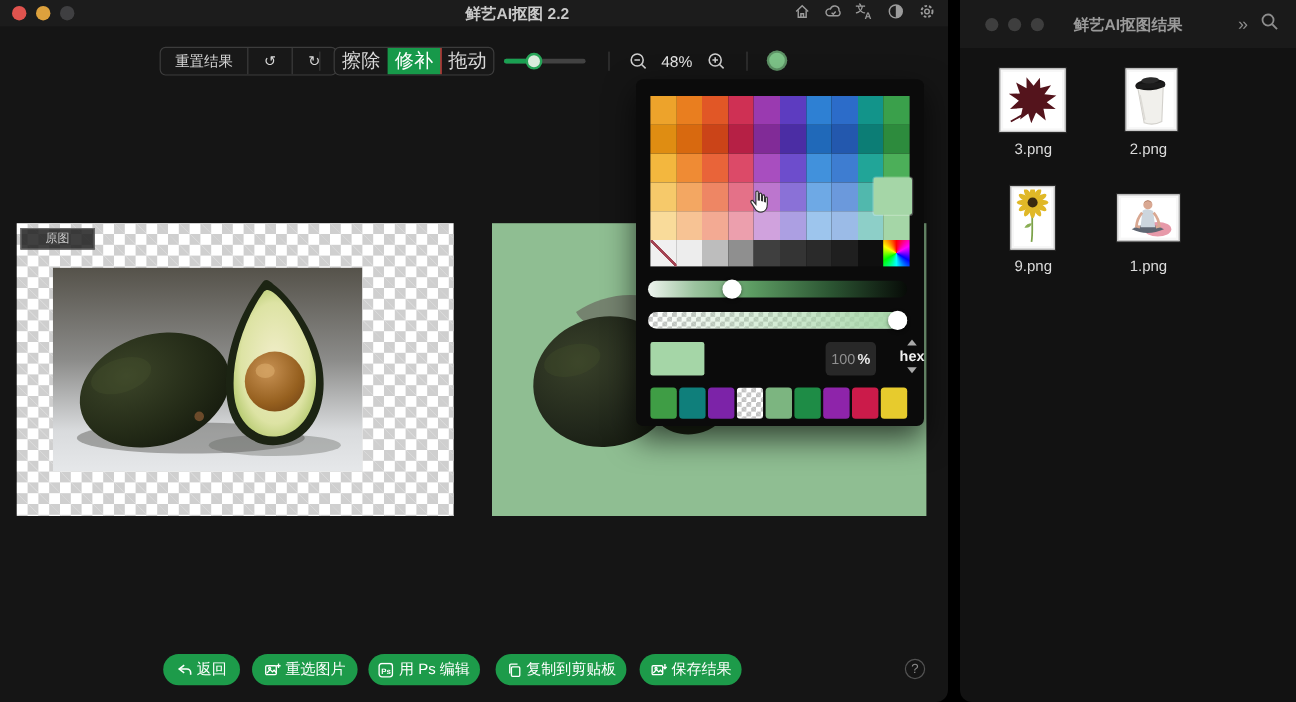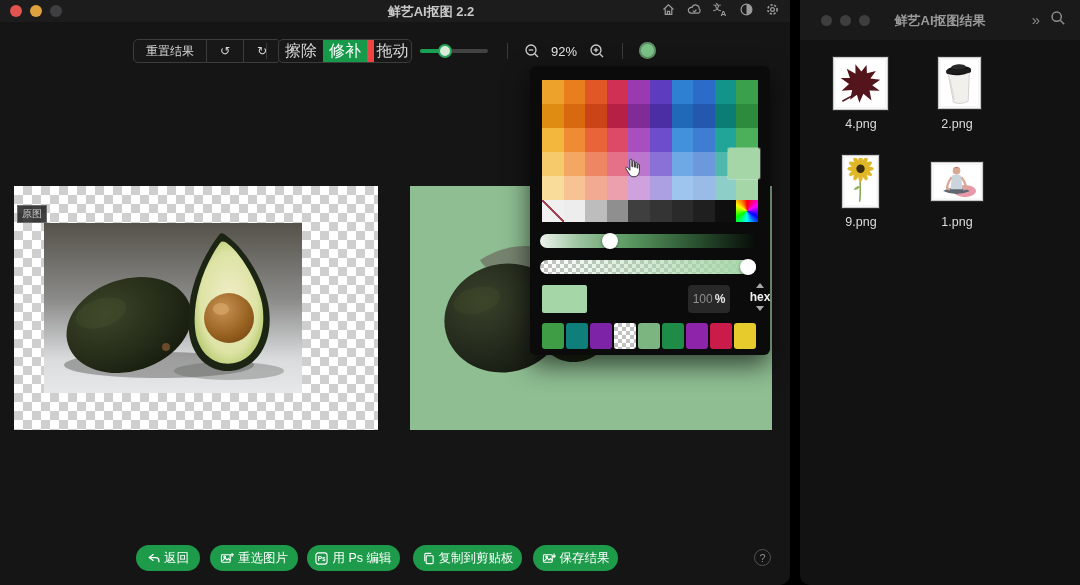--- a/index.html
+++ b/index.html
@@ -22,42 +22,42 @@
   .reset-group { position:absolute; left:133px; top:39px; height:24px; display:flex;
     border:1px solid #3c3c3c; border-radius:5px; overflow:hidden; background:#181818; }
   .reset-group .seg { color:#d8d8d8; font-size:12px; display:flex; align-items:center; justify-content:center; }
   .reset-btn { padding:0 12px; }
   .undo-btn,.redo-btn { width:37px; border-left:1px solid #3c3c3c; font-size:14px; }
   .vsep { position:absolute; top:43px; width:1px; height:16px; background:#3a3a3a; }
   .segmented { position:absolute; left:278px; top:39px; height:24px; display:flex;
     border:1px solid #3c3c3c; border-radius:5px; overflow:hidden; background:#181818; }
   .segmented .mode { width:44px; display:flex; align-items:center; justify-content:center;
     font-size:16px; color:#d8d8d8; }
-  .segmented .mode + .mode { border-left:7px solid #ef4444; }
+  .segmented .mode + .mode { border-left:1px solid #ef4444; }
   .segmented .mode.active { background:#17994a; color:#fff; border-left:none; }
   .brush-slider { position:absolute; left:420px; top:49px; width:68px; height:4px;
     background:#424242; border-radius:2px; }
   .brush-slider .fill { position:absolute; left:0; top:0; height:4px; width:26px;
     background:#1aa052; border-radius:2px; }
   .brush-slider .handle { position:absolute; left:18px; top:-5px; width:14px; height:14px;
     border-radius:50%; background:#d9ecdc; border:2px solid #27a558; }
   .zoom-text { position:absolute; left:546px; top:44px; width:36px; text-align:center;
     font-size:13px; color:#e4e4e4; }
   .icon-btn { position:absolute; width:16px; height:16px; display:flex; }
   .color-dot { position:absolute; left:639px; top:42px; width:17px; height:17px; border-radius:50%;
     box-shadow:inset 0 0 0 2px rgba(0,0,0,.25); }
 
   
   .canvas-left { position:absolute; left:14px; top:186px; width:364px; height:244px;
     background-color:#fff; overflow:hidden;
     background-image:
       linear-gradient(45deg,#cfcfcf 25%,transparent 25%,transparent 75%,#cfcfcf 75%),
       linear-gradient(45deg,#cfcfcf 25%,transparent 25%,transparent 75%,#cfcfcf 75%);
     background-size:18px 18px; background-position:0 0,9px 9px; }
-  .orig-badge { position:absolute; left:3px; top:19px; padding:1px 4px; background:rgba(30,30,30,.85);
+  .orig-badge { position:absolute; left:3px; top:4px; padding:1px 20px; background:rgba(30,30,30,.85);
     border:1px solid #6b6b6b; color:#c8c8c8; font-size:10px; z-index:3; }
   .photo { position:absolute; left:30px; top:37px; width:258px; height:170px; }
   .canvas-right { position:absolute; left:410px; top:186px; width:362px; height:244px;
     background:#8fbe92; overflow:hidden; }
 
   
   .popup { position:absolute; left:530px; top:66px; width:240px; height:289px; background:#0b0b0b;
     border-radius:6px; box-shadow:0 10px 26px rgba(0,0,0,.65); z-index:10; }
   .palette-grid { position:absolute; left:12px; top:14px; width:216px; height:120px;
     display:grid; grid-template-columns:repeat(10,1fr); grid-auto-rows:24px; }
@@ -186,21 +186,21 @@
   </div>
   <div class="vsep" style="left:507px"></div>
 
   <div class="icon-btn" style="left:524px; top:43px">
     <svg width="16" height="16" viewBox="0 0 16 16" fill="none" stroke="#cfcfcf" stroke-width="1.3">
         <circle cx="7" cy="7" r="5"></circle>
         <path d="M10.7 10.7 L14 14"></path>
         <path d="M4.7 7 H9.3"></path>
       </svg>
   </div>
-  <div class="zoom-text">92%</div>
+  <div class="zoom-text">48%</div>
   <div class="icon-btn" style="left:589px; top:43px">
     <svg width="16" height="16" viewBox="0 0 16 16" fill="none" stroke="#cfcfcf" stroke-width="1.3">
         <circle cx="7" cy="7" r="5"></circle>
         <path d="M10.7 10.7 L14 14"></path>
         <path d="M4.7 7 H9.3"></path>
         <path d="M7 4.7 V9.3"></path>
       </svg>
   </div>
   <div class="vsep" style="left:622px"></div>
   <div class="color-dot" style="background: rgb(124, 194, 135);"></div>
@@ -446,21 +446,21 @@
   </div>
 
   <div class="thumb-card" style="left:33px; top:57px; width:55px; height:53px">
     <svg viewBox="0 0 50 48">
       <g transform="rotate(18 25 24)">
         <path d="M25 4 L28 12 L36 7 L33 16 L43 14 L37 22 L46 25 L36 28 L41 37 L31 33 L30 43 L25 36 L20 43 L19 33 L9 37 L14 28 L4 25 L13 22 L7 14 L17 16 L14 7 L22 12 Z" fill="#54141c"></path>
         <path d="M25 34 L13 47" stroke="#54141c" stroke-width="1.6"></path>
       </g>
     </svg>
   </div>
-  <div class="thumb-label" style="left:31px; top:117px">4.png</div>
+  <div class="thumb-label" style="left:31px; top:117px">3.png</div>
 
   <div class="thumb-card" style="left:138px; top:57px; width:43px; height:52px">
     <svg viewBox="0 0 40 50">
       <g transform="rotate(-4 20 25)">
         <path d="M8.5 14 L12 45.5 Q20 49 28 45.5 L31.5 14 Z" fill="#f1f0ec" stroke="#d3d1cc" stroke-width="1"></path>
         <ellipse cx="20" cy="11.5" rx="13.5" ry="5" fill="#151515"></ellipse>
         <rect x="6.5" y="10" width="27" height="4.5" rx="2" fill="#1c1c1c"></rect>
         <ellipse cx="20" cy="7.5" rx="8" ry="2.8" fill="#2a2a2a"></ellipse>
         <path d="M10 20 L13 43" stroke="#dddbd6" stroke-width="1.4" fill="none"></path>
       </g>

